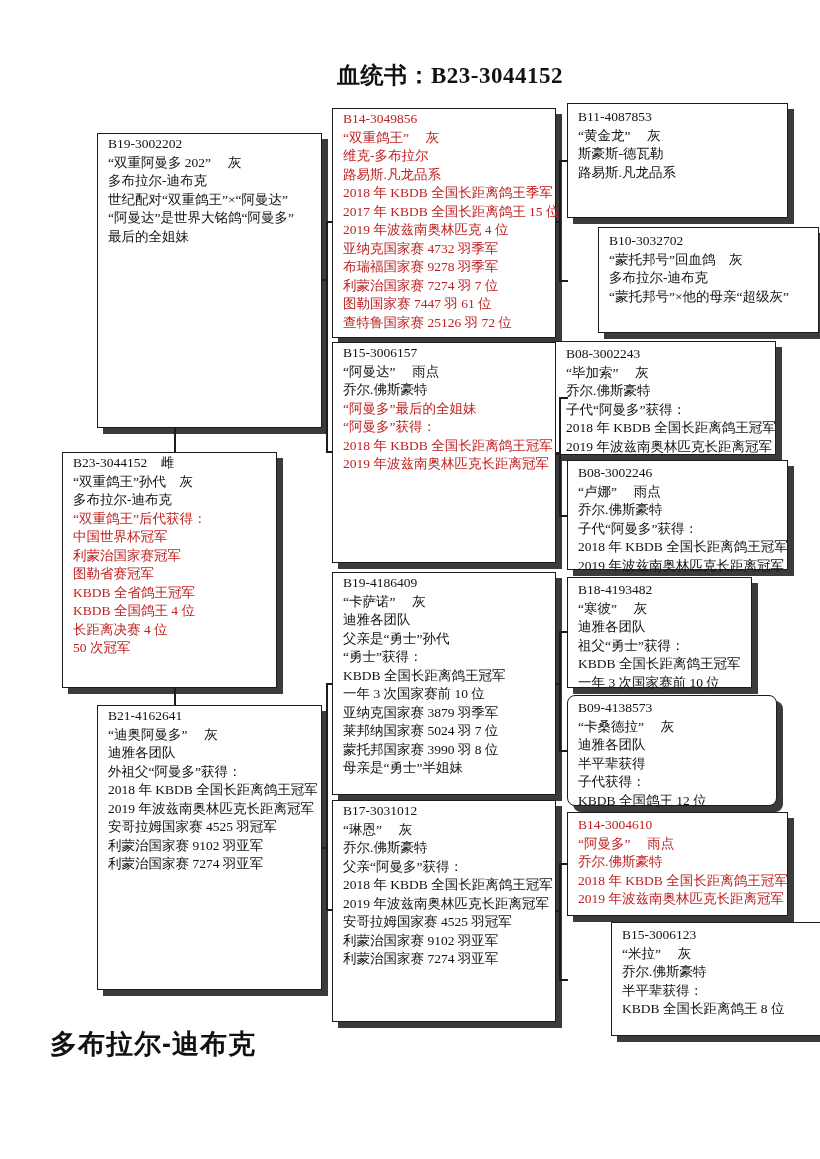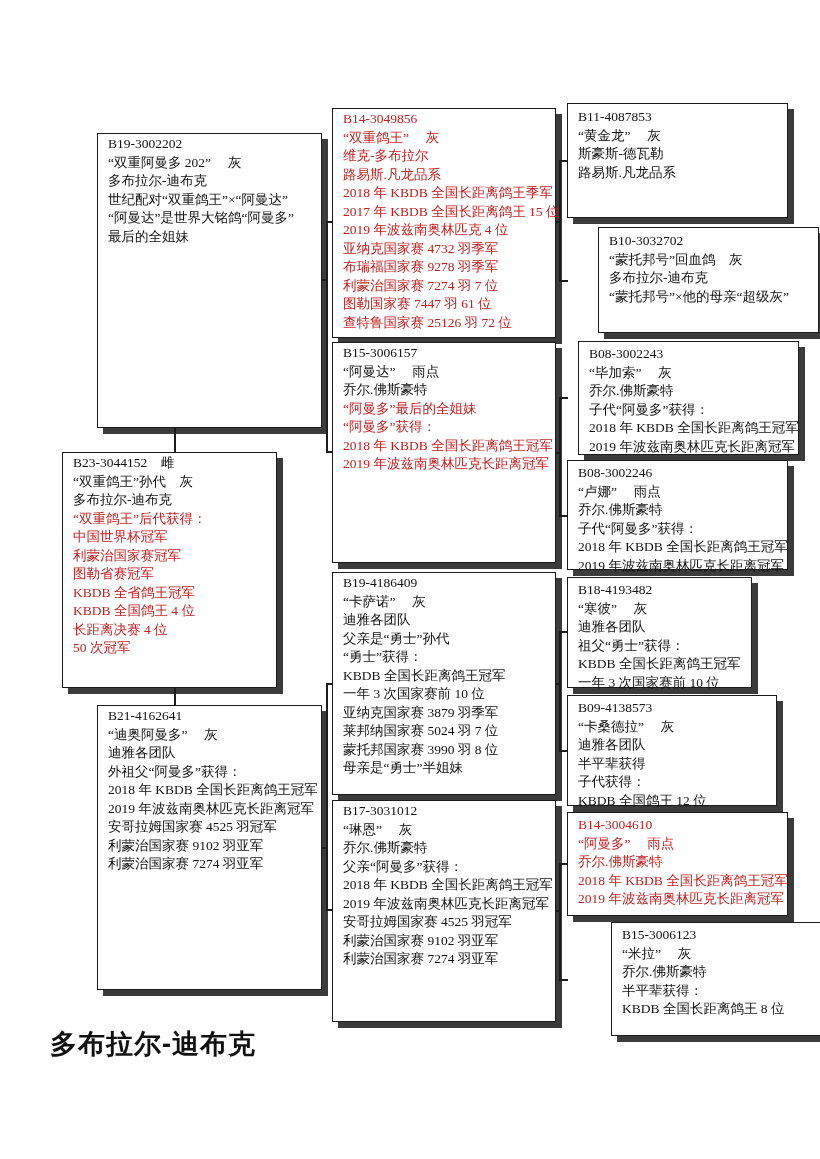--- a/index.html
+++ b/index.html
@@ -18,32 +18,33 @@
   #box-b{left:62px; top:452px;width:215px;height:236px;}
   #box-c{left:97px; top:705px;width:225px;height:285px;}
   
   #box-d{left:332px;top:108px;width:224px;height:230px;}
   #box-e{left:332px;top:342px;width:224px;height:221px;}
   #box-f{left:332px;top:572px;width:224px;height:223px;}
   #box-g{left:332px;top:800px;width:224px;height:222px;}
   
   #box-h{left:567px;top:103px;width:221px;height:115px;padding-top:4px;}
   #box-i{left:598px;top:227px;width:221px;height:106px;padding-top:4px;}
-  #box-j{left:578px;top:341px;width:221px;height:114px;padding-top:3px;}
+  #box-j{left:555px;top:341px;width:221px;height:114px;padding-top:3px;}
   #box-k{left:567px;top:460px;width:221px;height:110px;padding-top:3px;}
   #box-l{left:567px;top:577px;width:185px;height:111px;padding-top:3px;}
-  #box-m{left:567px;top:695px;width:210px;height:111px;padding-top:3px;}
+  #box-m{left:567px;top:695px;width:210px;height:111px;padding-top:3px;border-radius:8px;}
   #box-n{left:567px;top:812px;width:221px;height:104px;padding-top:3px;}
   #box-o{left:567px;top:922px;width:221px;height:114px;padding-top:3px;margin-left:44px;}
 </style>
 </head>
 <body>
 
 <div class="page">
 
+  <div class="title">血统书：B23-3044152</div>
 
   <div class="pbox" id="box-a">
       <div class="line">B19-3002202</div>
       <div class="line">“双重阿曼多 202”　 灰</div>
       <div class="line">多布拉尔-迪布克</div>
       <div class="line">世纪配对“双重鸽王”×“阿曼达”</div>
       <div class="line">“阿曼达”是世界大铭鸽“阿曼多”</div>
       <div class="line">最后的全姐妹</div>
     </div>
   <div class="pbox" id="box-b">

